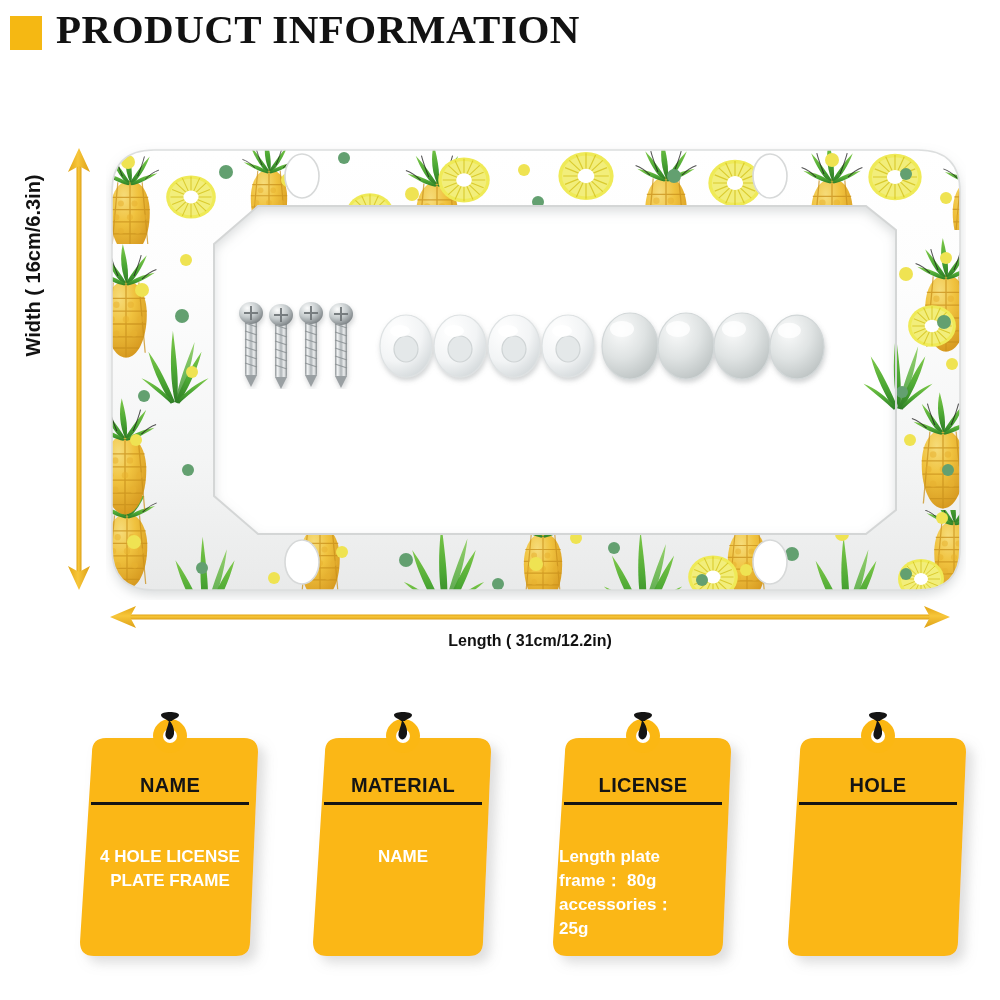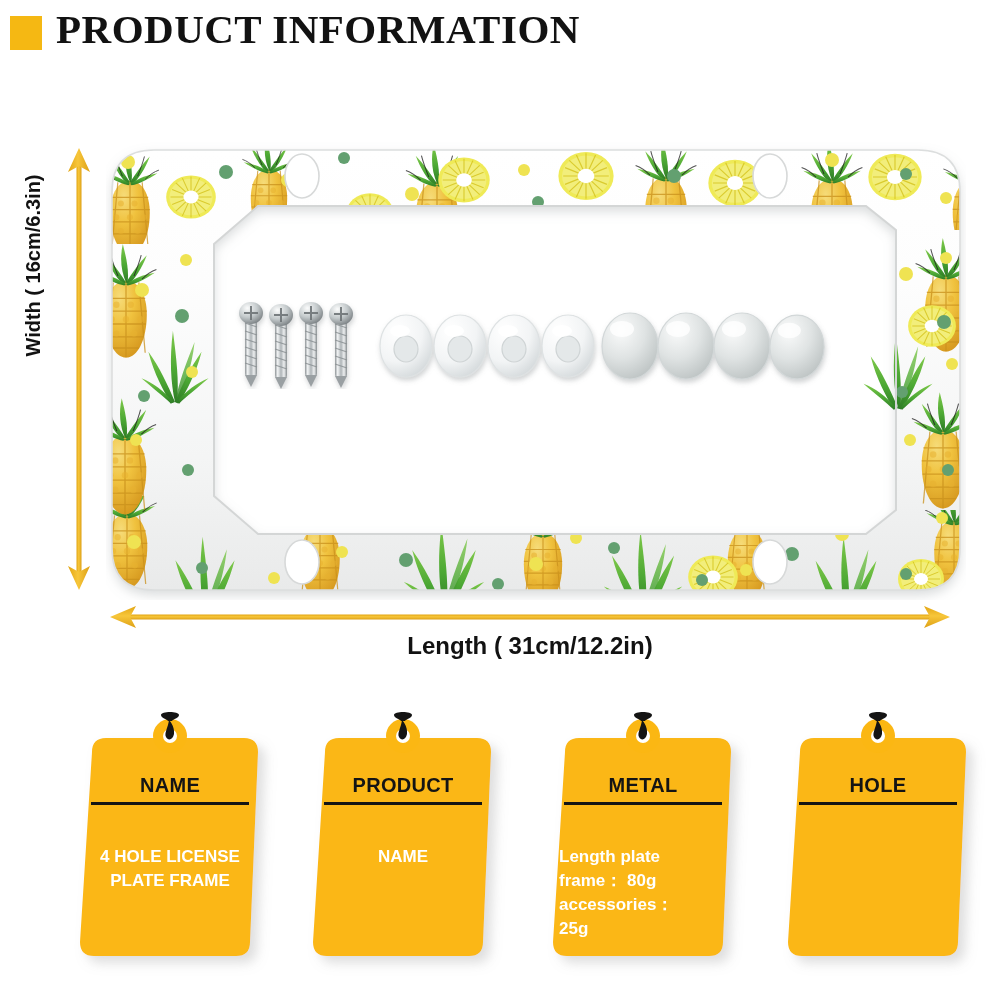--- a/index.html
+++ b/index.html
@@ -71,21 +71,21 @@
   #length-arrow {
     position: absolute;
     left: 110px; top: 548px;
     width: 840px; height: 26px;
   }
   #length-label {
     position: absolute;
     left: 110px; top: 576px;
     width: 840px;
     text-align: center;
-    font-size: 24px;
+    font-size: 16px;
     font-weight: bold;
     color: #121212;
     white-space: nowrap;
   }
 
   
   #frame-wrap {
     position: absolute;
     left: 106px; top: 84px;
     width: 860px; height: 460px;
@@ -568,21 +568,21 @@
       <svg viewBox="0 0 196 222" xmlns="http://www.w3.org/2000/svg" preserveAspectRatio="none">
         <defs>
           <filter id="cardSh1" x="-20%" y="-12%" width="150%" height="140%">
             <feDropShadow dx="7" dy="7" stdDeviation="6" flood-color="#9a9a9a" flood-opacity="0.32"></feDropShadow>
           </filter>
         </defs>
         <path d="M20 16 Q20 2 34 2 L172 2 Q186 2 186 16 L178 206 Q178 220 164 220 L22 220 Q8 220 8 206 Z" fill="#FBB713" filter="url(#cardSh1)"></path>
       </svg>
     </div>
     <div class="card-content">
-      <div class="card-title">PRODUCT</div>
+      <div class="card-title">MATERIAL</div>
       <div class="card-rule"></div>
       <div class="card-text" style="white-space:pre-line">NAME</div>
     </div>
   </div>
 
   <div class="card" id="card-2">
     <div class="card-pin">
       <svg viewBox="0 0 46 46" xmlns="http://www.w3.org/2000/svg">
         <circle cx="23" cy="28" r="17" fill="#FBB713"></circle>
         <circle cx="23" cy="28" r="7" fill="#ffffff"></circle>
@@ -596,21 +596,21 @@
       <svg viewBox="0 0 196 222" xmlns="http://www.w3.org/2000/svg" preserveAspectRatio="none">
         <defs>
           <filter id="cardSh2" x="-20%" y="-12%" width="150%" height="140%">
             <feDropShadow dx="7" dy="7" stdDeviation="6" flood-color="#9a9a9a" flood-opacity="0.32"></feDropShadow>
           </filter>
         </defs>
         <path d="M20 16 Q20 2 34 2 L172 2 Q186 2 186 16 L178 206 Q178 220 164 220 L22 220 Q8 220 8 206 Z" fill="#FBB713" filter="url(#cardSh2)"></path>
       </svg>
     </div>
     <div class="card-content">
-      <div class="card-title">METAL</div>
+      <div class="card-title">LICENSE</div>
       <div class="card-rule"></div>
       <div class="card-text align-left" style="white-space:pre-line">Length plate
 frame： 80g
 accessories：
 25g</div>
     </div>
   </div>
 
   <div class="card" id="card-3">
     <div class="card-pin">

